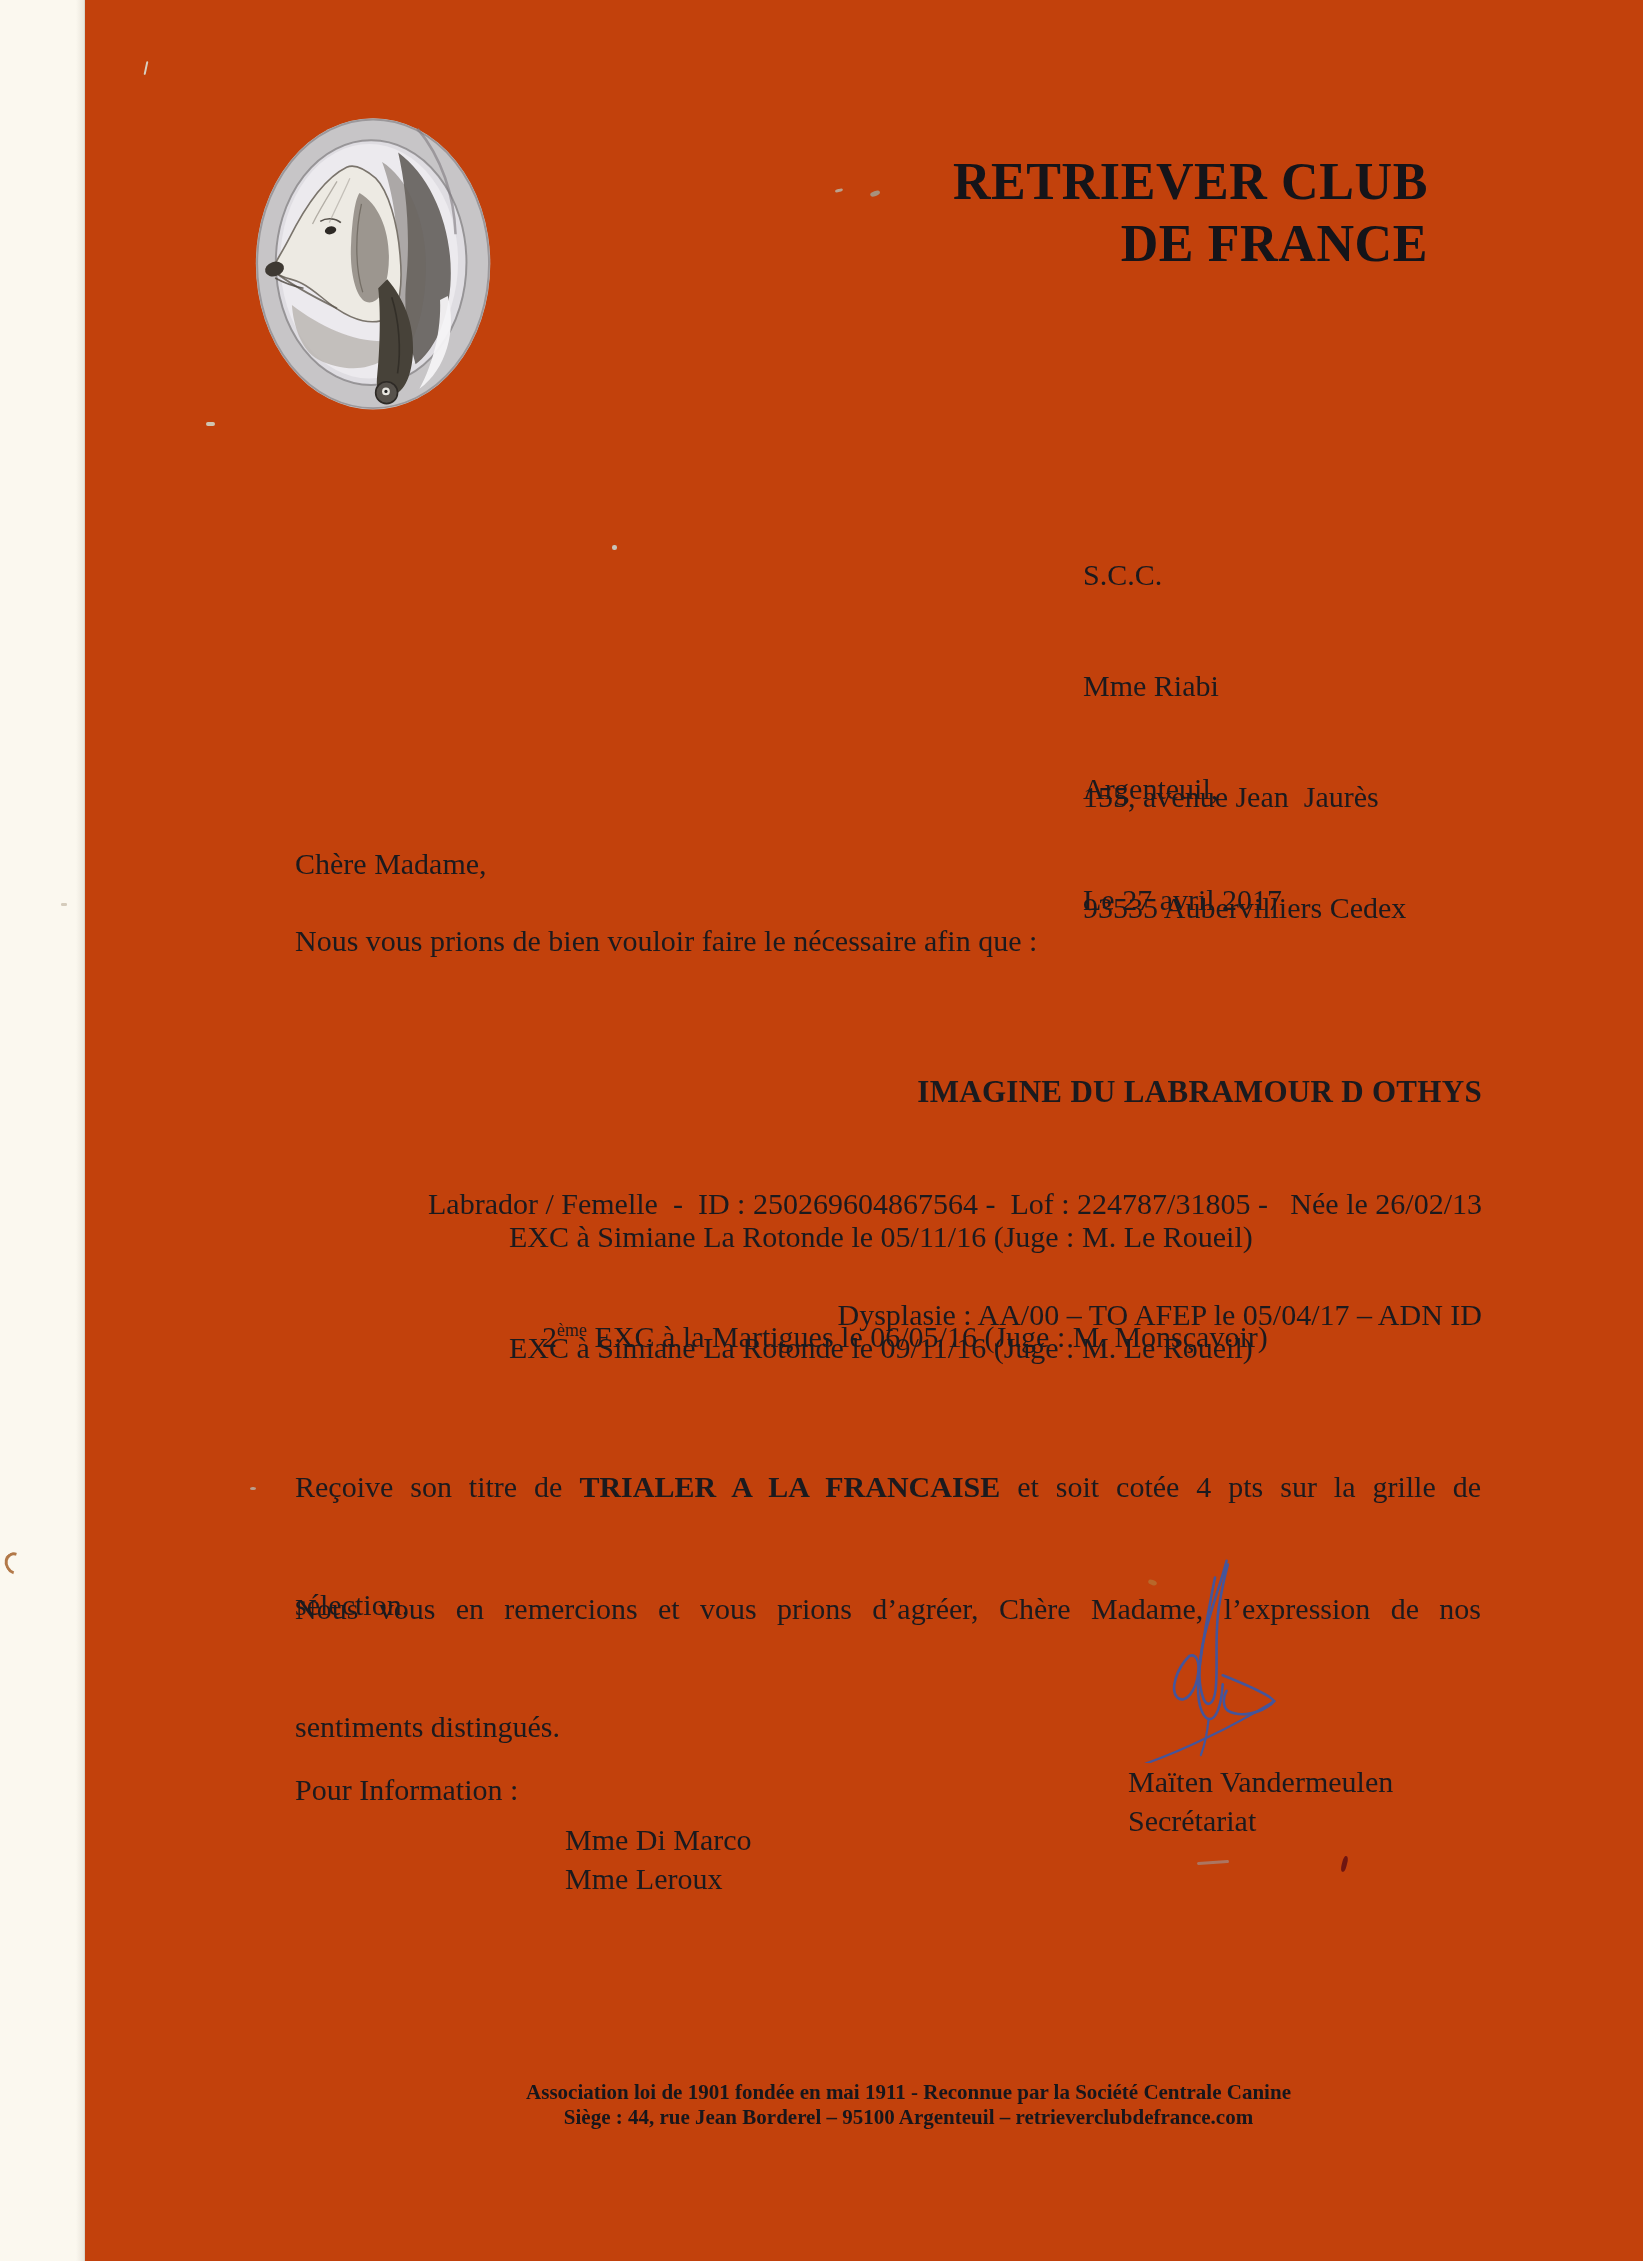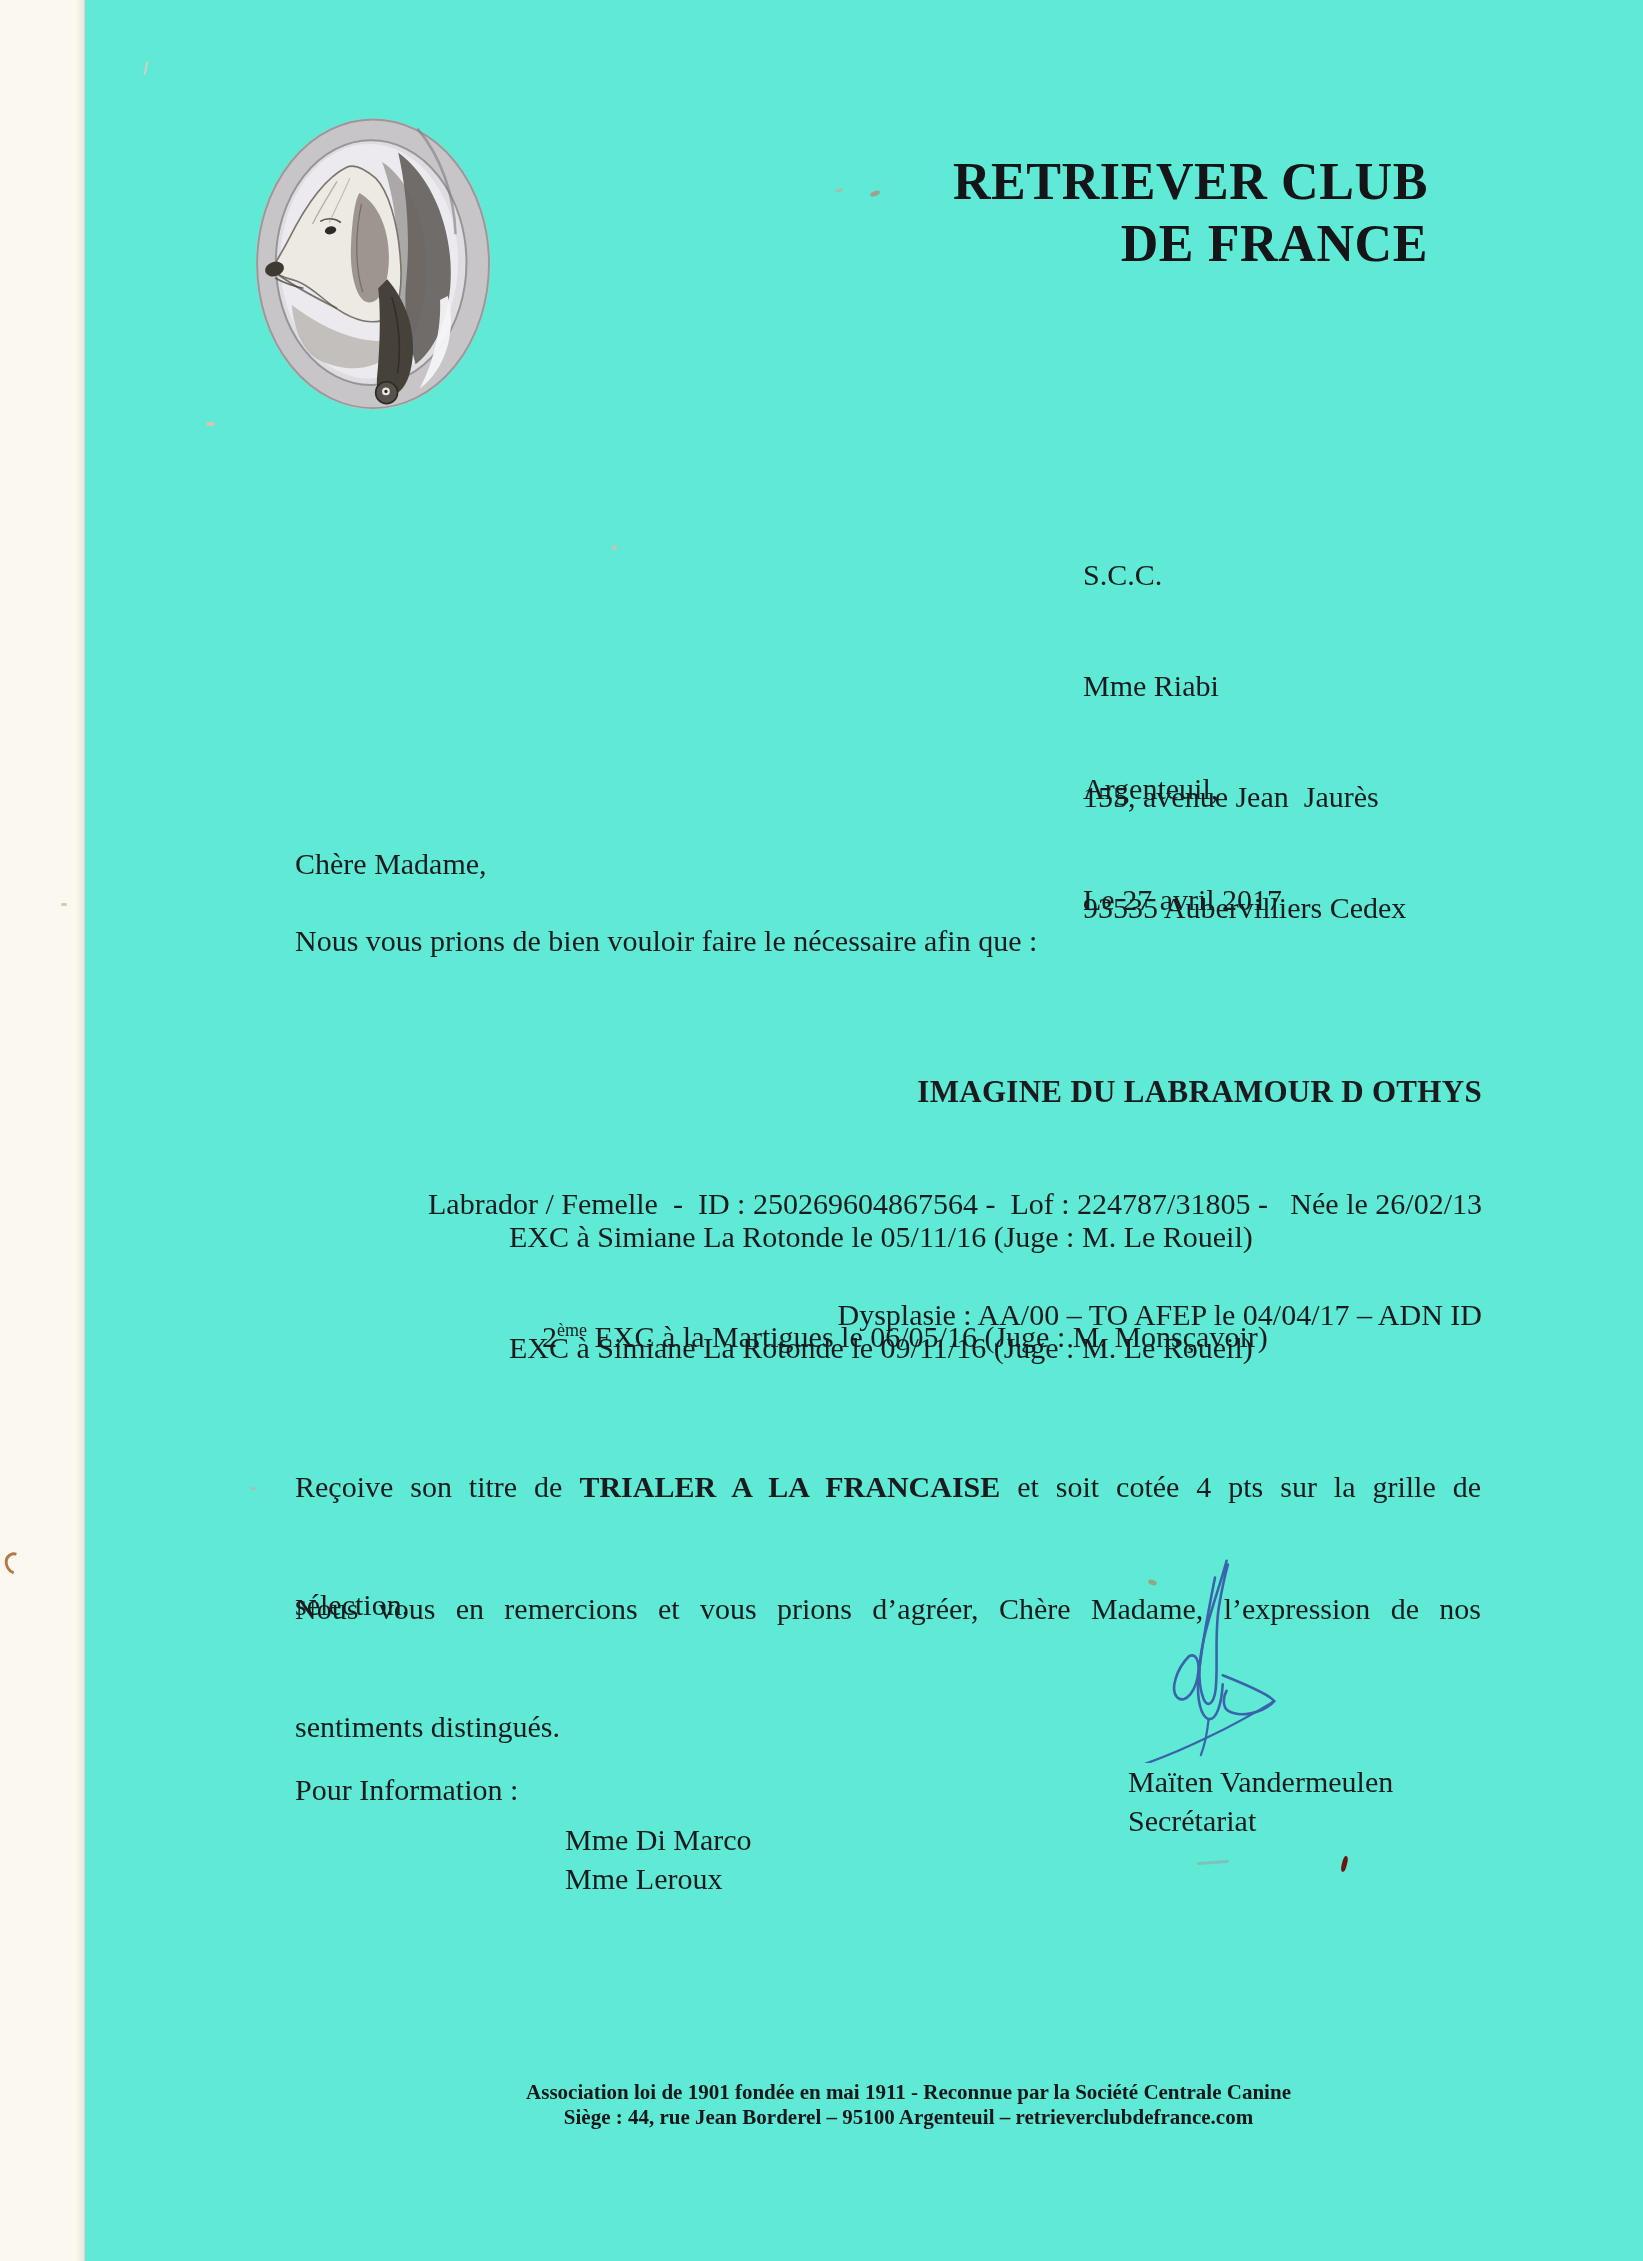--- a/index.html
+++ b/index.html
@@ -1,19 +1,19 @@
 <!DOCTYPE html>
 <html style="font-size:10.3px"><head>
 <meta charset="utf-8">
 <style>
   html,body{margin:0;padding:0;background:#cfcfd4;}
   #page{
     position:relative;
     width:1643px;height:2261px;
-    background:#5eead4;
+    background:#c2410c;
     overflow:hidden;
     font-family:"Liberation Serif","DejaVu Serif",serif;
     color:#1b1a1e;
   }
   .abs{position:absolute;}
   .t{font-size:30px;line-height:37px;white-space:pre-wrap;}
   
   #left-strip{
     left:0;top:0;width:84px;height:2261px;
     background:#fbf8ef;
@@ -142,21 +142,21 @@
     <div>Le 27 avril 2017</div>
   </div>
 
   <div class="abs t" id="salutation">Chère Madame,</div>
 
   <div class="abs t" id="intro">Nous vous prions de bien vouloir faire le nécessaire afin que :</div>
 
   <div class="abs t" id="dog-block">
     <div id="dog-name">IMAGINE DU LABRAMOUR D OTHYS</div>
     <div>Labrador / Femelle  -  ID : 250269604867564 -  Lof : 224787/31805 -   Née le 26/02/13</div>
-    <div>Dysplasie : AA/00 – TO AFEP le 04/04/17 – ADN ID</div>
+    <div>Dysplasie : AA/00 – TO AFEP le 05/04/17 – ADN ID</div>
   </div>
 
   <div class="abs t" id="exc-block">
     <div>EXC à Simiane La Rotonde le 05/11/16 (Juge : M. Le Roueil)</div>
     <div>EXC à Simiane La Rotonde le 09/11/16 (Juge : M. Le Roueil)</div>
   </div>
   <div class="abs t" id="exc2-line">
     <span>2</span><sup class="ord">ème</sup><span> EXC à la Martigues le 06/05/16 (Juge : M. Monsçavoir)</span>
   </div>
 

